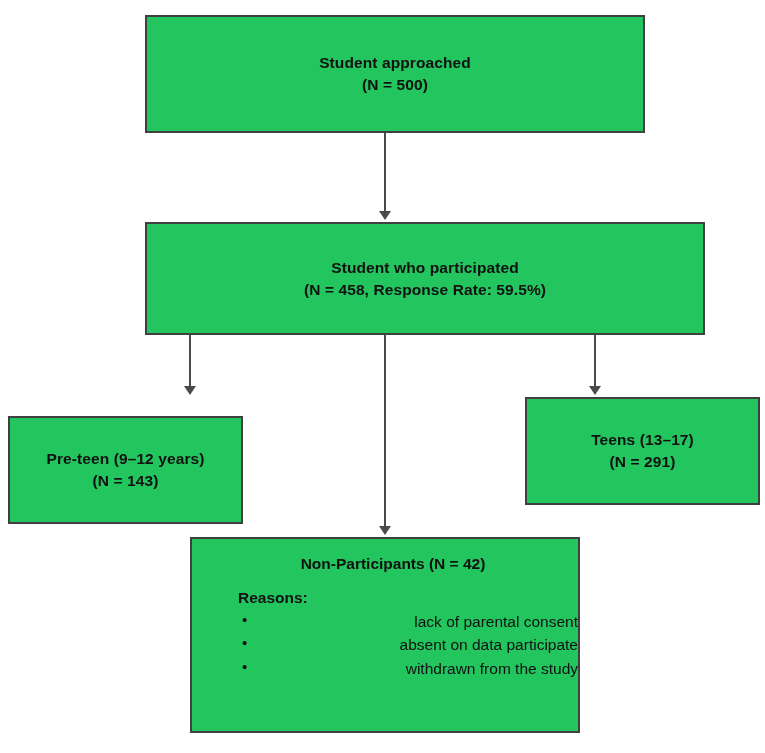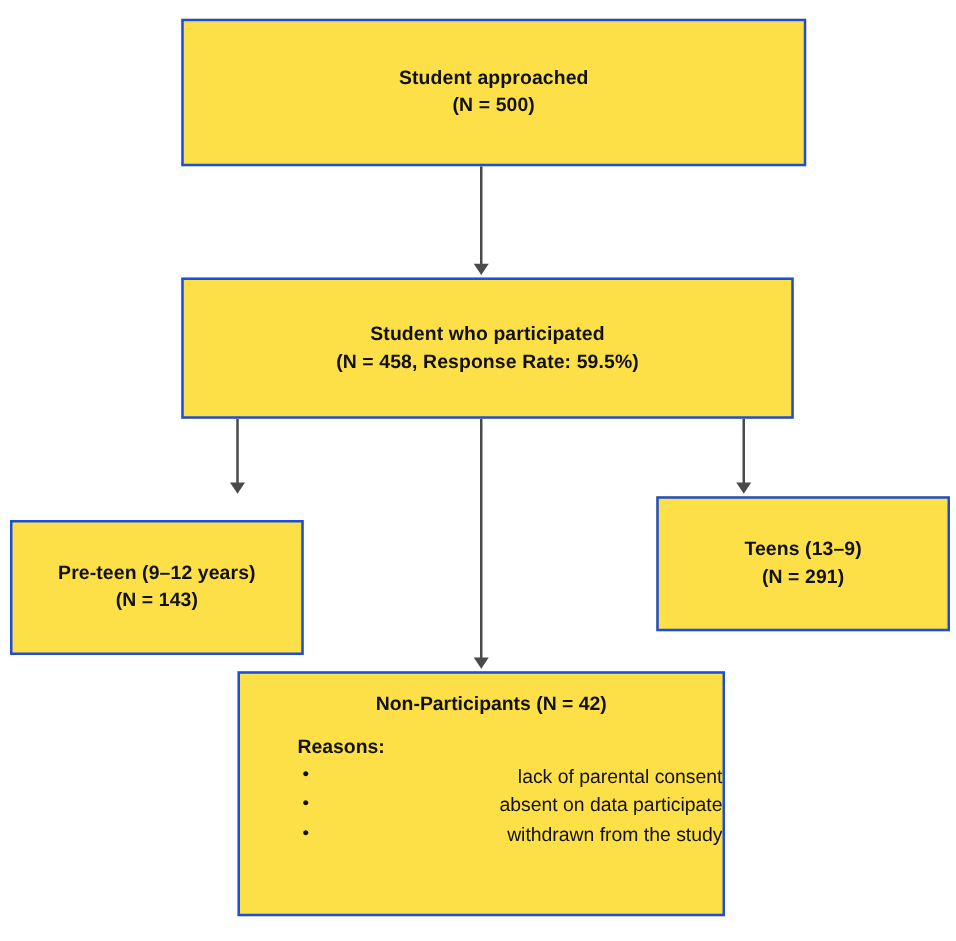--- a/index.html
+++ b/index.html
@@ -14,43 +14,43 @@
   #flowchart {
     position: relative;
     width: 765px;
     height: 753px;
     background: #ffffff;
     overflow: hidden;
   }
   .node {
     position: absolute;
     box-sizing: border-box;
-    background: #fde047;
-    border: 2px solid #1d4ed8;
+    background: #22c55e;
+    border: 2px solid #404040;
     display: flex;
     flex-direction: column;
     align-items: center;
     justify-content: center;
     color: #111111;
     text-align: center;
   }
   .node .line {
     font-weight: bold;
     font-size: 15.5px;
     line-height: 1.42;
     letter-spacing: 0.1px;
     white-space: nowrap;
   }
 
   
   #node-approached {
     left: 145px; top: 15px; width: 500px; height: 118px;
   }
   #node-participated {
-    left: 145px; top: 222px; width: 490px; height: 113px;
+    left: 145px; top: 222px; width: 560px; height: 113px;
   }
   #node-preteen {
     left: 8px; top: 416px; width: 235px; height: 108px;
   }
   #node-teens {
     left: 525px; top: 397px; width: 235px; height: 108px;
   }
   #node-nonparticipants {
     left: 190px; top: 537px; width: 390px; height: 196px;
     justify-content: flex-start;
@@ -148,21 +148,21 @@
     <div class="line">Student who participated</div>
     <div class="line">(N = 458, Response Rate: 59.5%)</div>
   </div>
 
   <div class="node" id="node-preteen">
     <div class="line">Pre-teen (9–12 years)</div>
     <div class="line">(N = 143)</div>
   </div>
 
   <div class="node" id="node-teens">
-    <div class="line">Teens (13–9)</div>
+    <div class="line">Teens (13–17)</div>
     <div class="line">(N = 291)</div>
   </div>
 
   <div class="node" id="node-nonparticipants">
     <div class="np-heading">Non-Participants (N = 42)</div>
     <div class="np-reasons-label">Reasons:</div>
     <ul class="np-list">
       <li>lack of parental consent</li>
       <li>absent on data participate</li>
       <li>withdrawn from the study</li>

